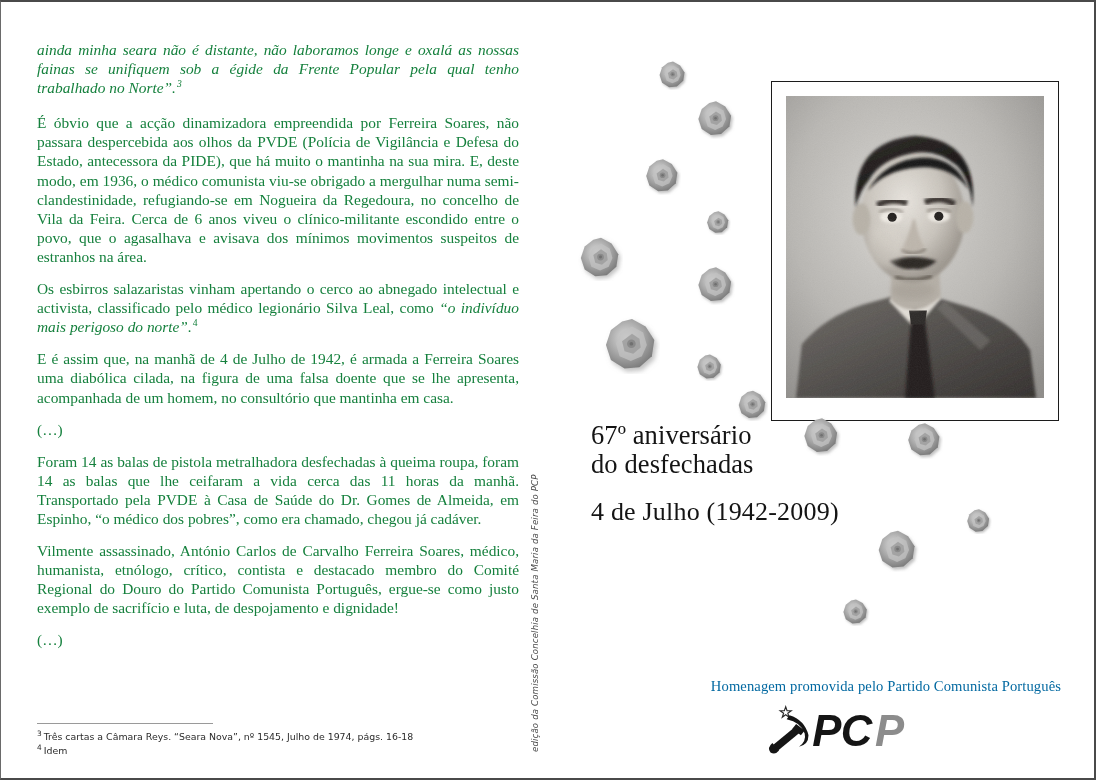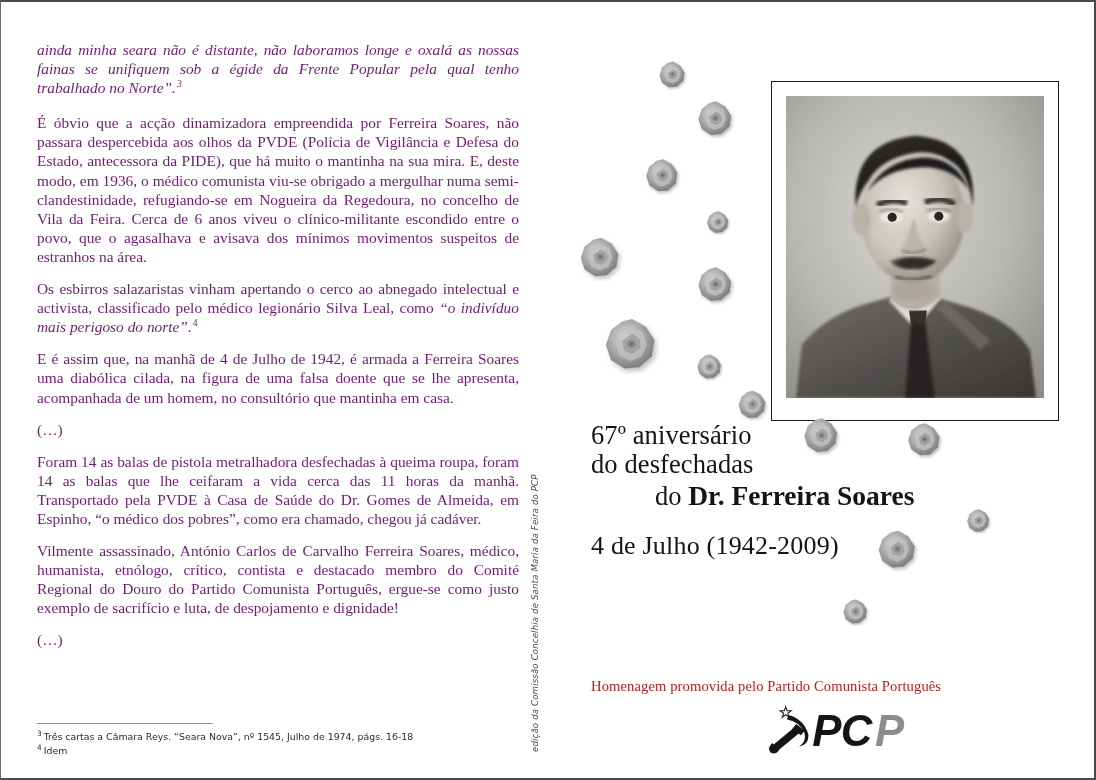--- a/index.html
+++ b/index.html
@@ -36,21 +36,21 @@
     height: 780px;
   }
 
   #article-body {
     position: absolute;
     left: 36px;
     top: 38px;
     width: 482px;
     font-size: 15.4px;
     line-height: 19.1px;
-    color: #701a75;
+    color: #15803d;
     text-align: justify;
   }
   .para {
     margin: 0 0 0 0;
   }
   .para + .para { margin-top: 13px; }
   .para.gap { margin-top: 16px; }
   .para.gap-sm { margin-top: 13px; }
   .ital { font-style: italic; }
   sup.fn {
@@ -170,22 +170,23 @@
 
   
   #cover-footer {
     position: absolute;
     left: 38px;
     top: 676px;
     width: 470px;
   }
   #footer-text {
     font-size: 14.6px;
-    color: #b91c1c;
+    color: #0369a1;
     letter-spacing: 0.1px;
+    text-align: right;
   }
   #pcp-logo {
     margin-top: 8px;
     margin-left: 170px;
     width: 190px;
     height: 52px;
     position: relative;
   }
   #pcp-logo svg { display: block; }
 
@@ -484,21 +485,20 @@
             <path d="M50 32 L62 40 L64 54 L52 64 L38 60 L34 44 Z" fill="#9d9d9d" opacity="0.85"></path>
             <circle cx="49" cy="48" r="7" fill="#8a8a8a"></circle>
             <circle cx="49" cy="48" r="3" fill="#6f6f6f"></circle>
           </g>
         </svg>
     </div>
 
     <div id="title-block">
       <div id="title-line1">67º aniversário</div>
       <div id="title-line2">do desfechadas</div>
-      <div id="title-line3"><span>do </span><span class="bold">Dr. Ferreira Soares</span></div>
       <div id="title-date">4 de Julho (1942-2009)</div>
     </div>
 
     <div id="cover-footer">
       <div id="footer-text">Homenagem promovida pelo Partido Comunista Português</div>
       <div id="pcp-logo">
         <svg viewBox="0 0 200 56" aria-hidden="true">
 
           <g fill="none" stroke="#2a2a2a" stroke-width="1.2">
             <path d="M26 4 L27.4 8.2 L31.8 8.2 L28.2 10.8 L29.6 15 L26 12.4 L22.4 15 L23.8 10.8 L20.2 8.2 L24.6 8.2 Z"></path>

